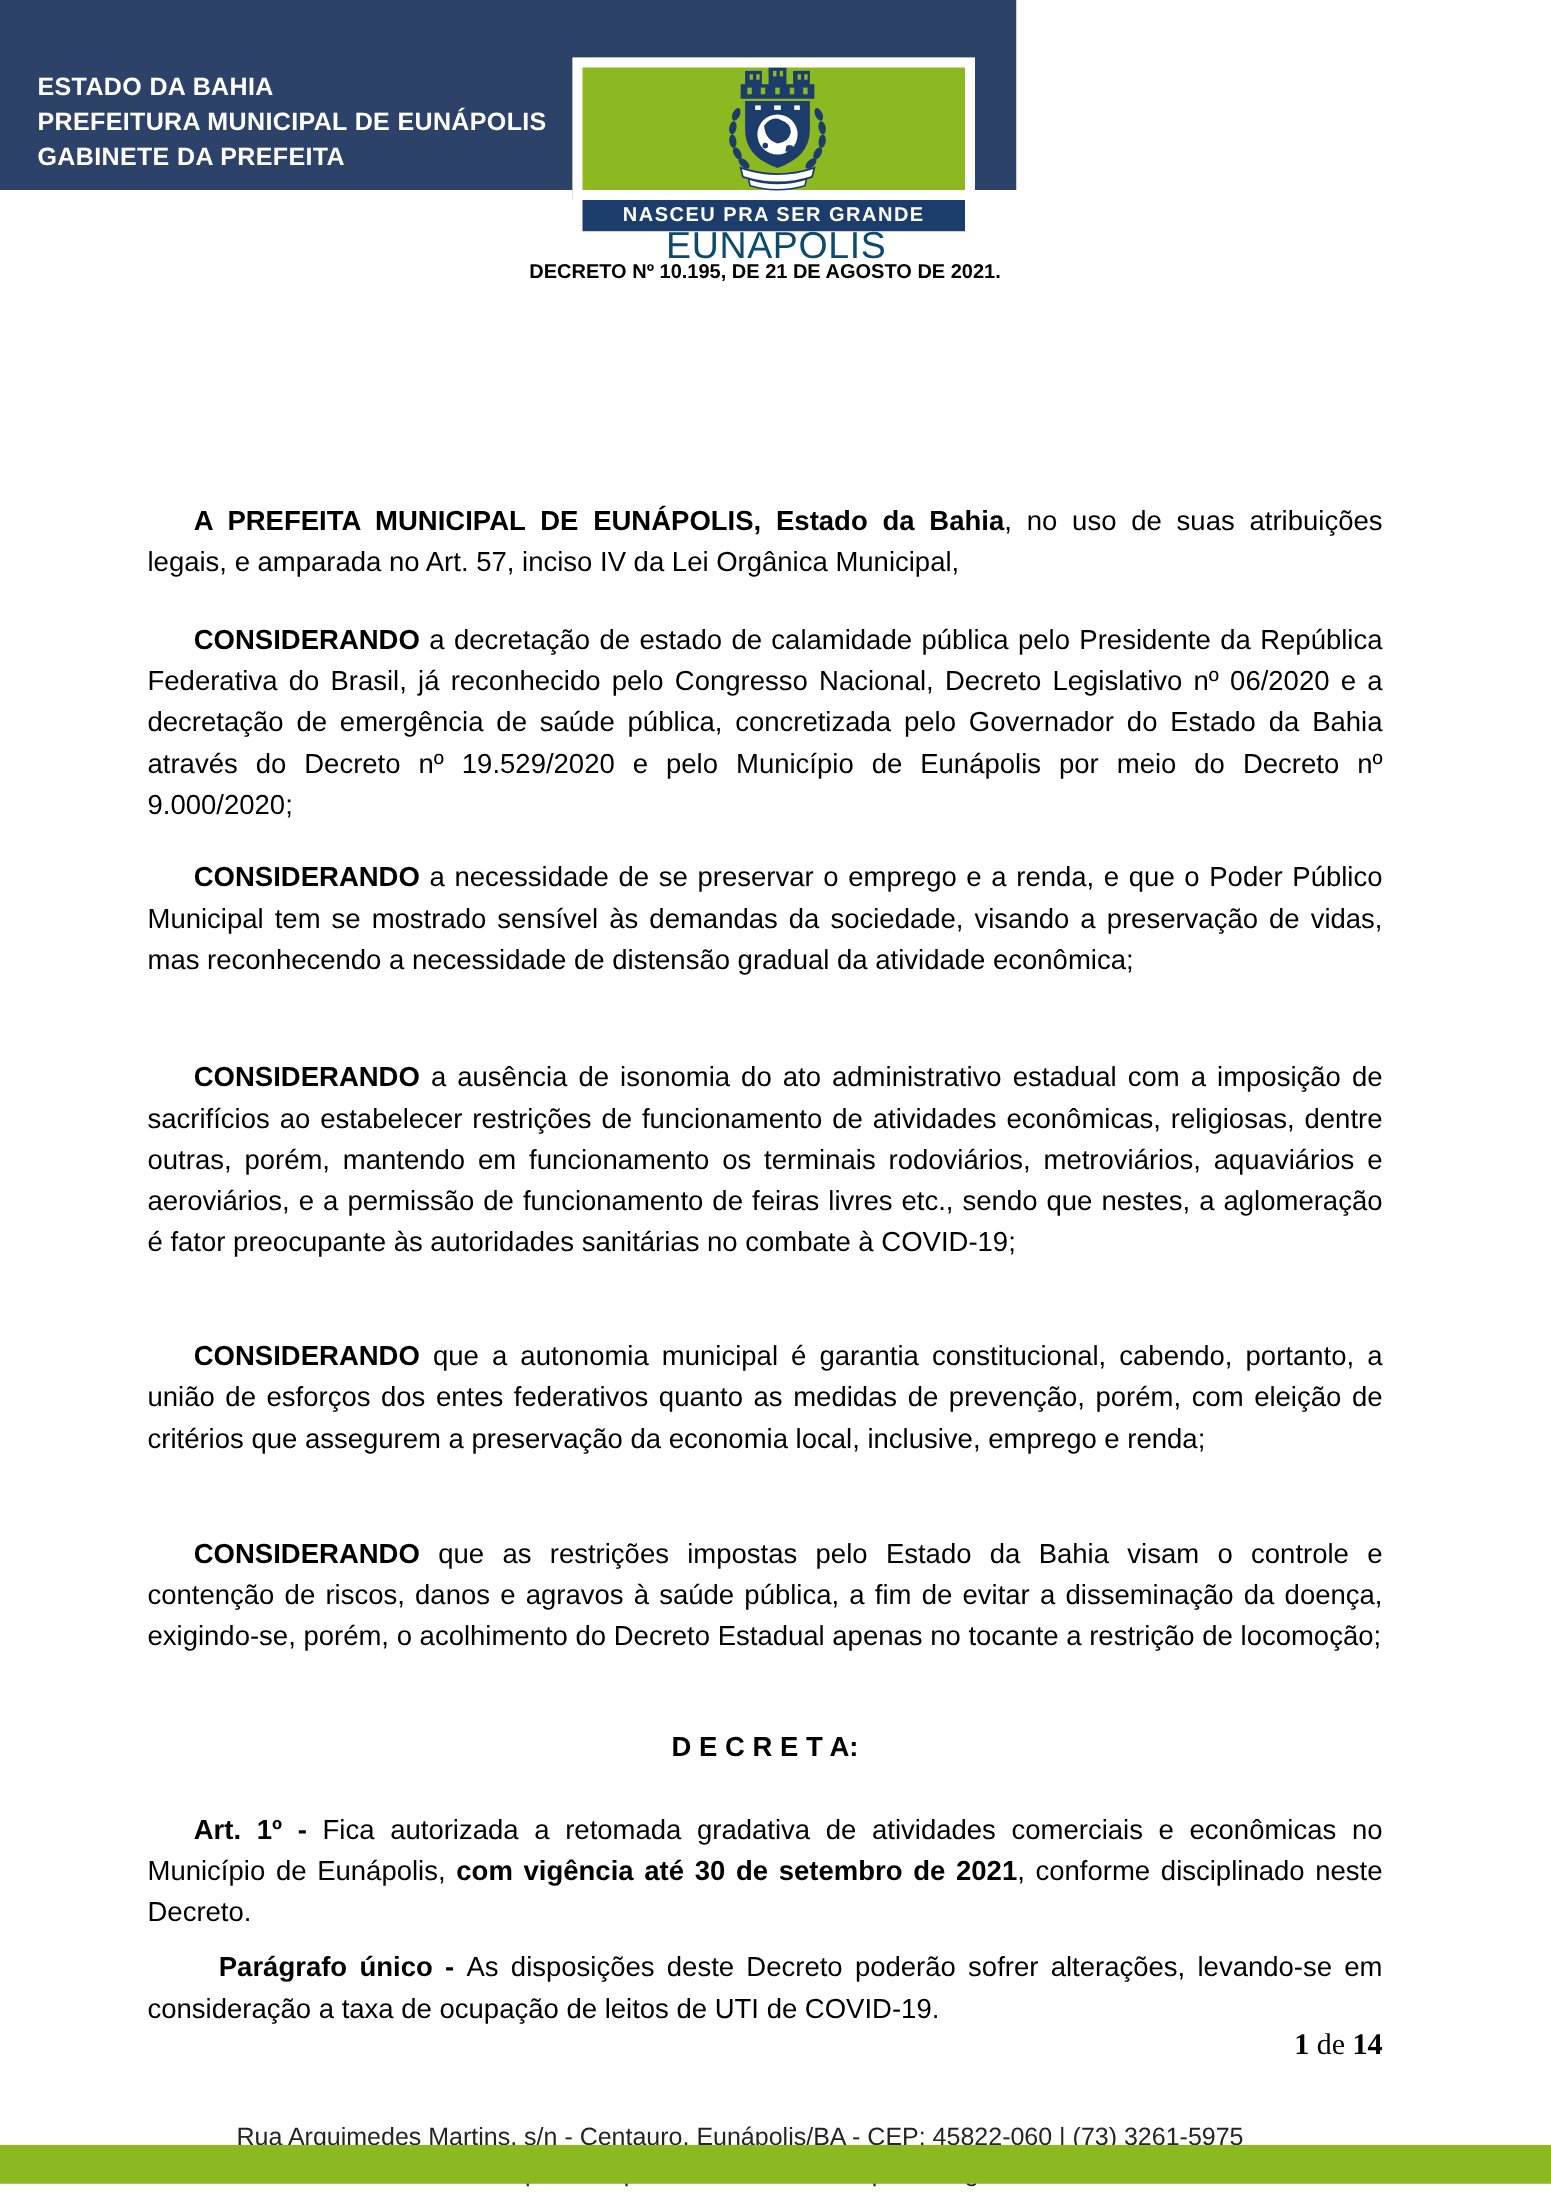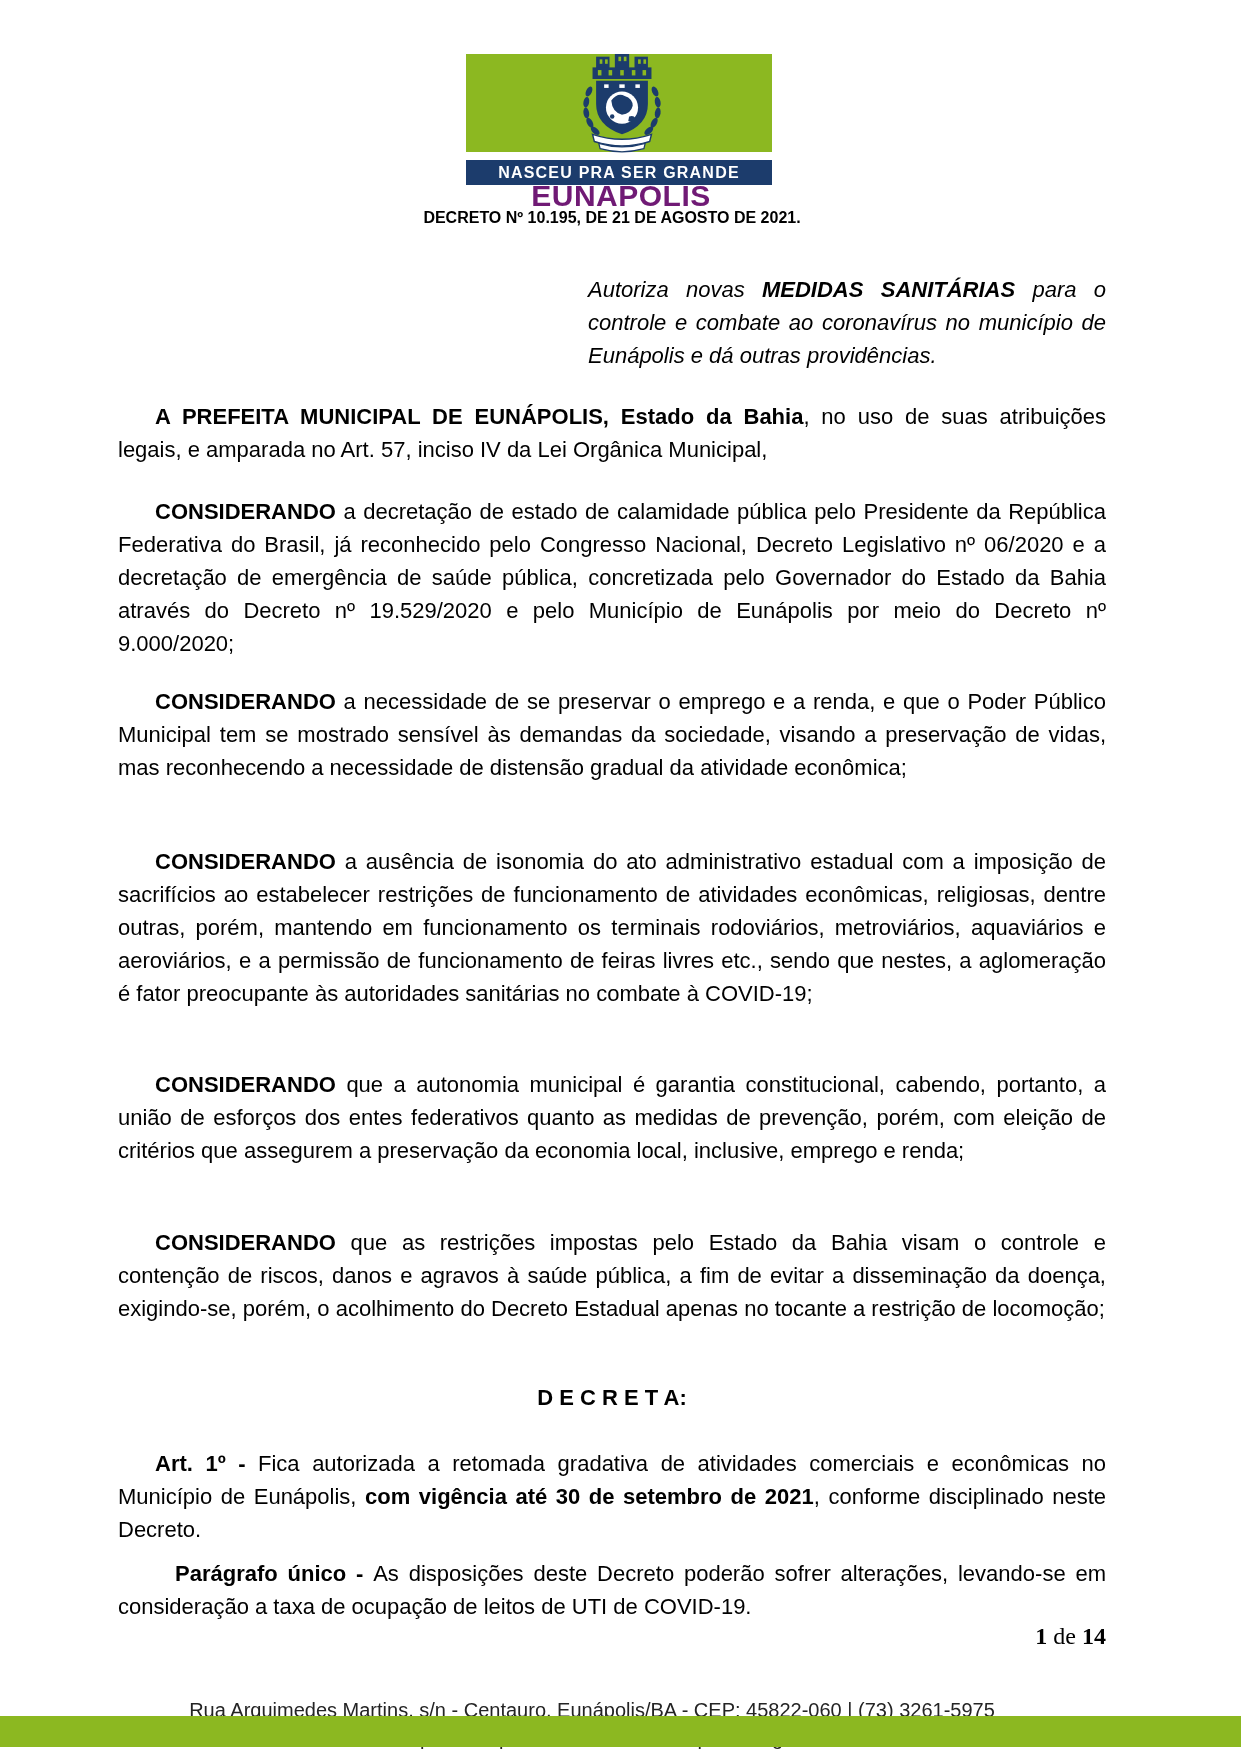--- a/index.html
+++ b/index.html
@@ -22,21 +22,21 @@
     letter-spacing:.3px;white-space:nowrap;
   }
   .logo-box{
     position:absolute;left:458px;top:46px;width:322px;height:114px;
     background:#8cb821;border:8px solid #ffffff;box-sizing:border-box;
     display:flex;align-items:center;flex-direction:column;
   }
   .crest{margin-left:6px;flex:0 0 auto;}
   .logo-text{margin-left:4px;line-height:1;}
   .logo-line1{color:#1c3c6c;font-weight:bold;font-size:20px;letter-spacing:1px;}
-  .logo-line2{color:#701a75;font-weight:bold;font-size:30px;letter-spacing:.5px;margin-top:3px;}
+  .logo-line2{color:#0c4a6e;font-weight:normal;font-size:30px;letter-spacing:.5px;margin-top:3px;}
   .tagline-bar{
     position:absolute;left:466px;top:160px;width:306px;height:25px;
     background:#1c3c6c;color:#ffffff;font-weight:bold;font-size:16px;
     letter-spacing:1.2px;display:flex;align-items:center;justify-content:center;
     white-space:nowrap;
   }
   
   .doc-title{
     position:absolute;left:118px;top:209px;width:988px;
     font-size:16px;font-weight:bold;text-align:center;margin:0;
@@ -83,20 +83,27 @@
   .bottom-bar{
     position:absolute;left:0;top:1716px;width:1241px;height:31px;
     background:#8cb821;
   }
 </style>
 </head>
 <body>
 
 <div class="page">
 
+  <div class="header-bar">
+    <div class="agency">
+      <div>ESTADO DA BAHIA</div>
+      <div>PREFEITURA MUNICIPAL DE EUNÁPOLIS</div>
+      <div>GABINETE DA PREFEITA</div>
+    </div>
+  </div>
 
   <div class="logo-box">
     <span class="icon crest">
       <svg width="96" height="100" viewBox="0 0 100 112">
 
         <g fill="#1c3c6c">
           <rect x="21" y="3" width="15" height="18"></rect>
           <rect x="42" y="0" width="16" height="20"></rect>
           <rect x="64" y="3" width="15" height="18"></rect>
           <rect x="17" y="15" width="66" height="13"></rect>
@@ -148,21 +155,20 @@
     <div class="logo-text">
       <div class="logo-line1">PREFEITURA DE</div>
       <div class="logo-line2">EUNÁPOLIS</div>
     </div>
   </div>
 
   <div class="tagline-bar">NASCEU PRA SER GRANDE</div>
 
   <h1 class="doc-title">DECRETO Nº 10.195, DE 21 DE AGOSTO DE 2021.</h1>
 
-  <p class="epigraph"><span style="font-style: italic;">Autoriza novas </span><span style="font-weight: bold; font-style: italic;">MEDIDAS SANITÁRIAS</span><span style="font-style: italic;"> para o controle e combate ao coronavírus no município de Eunápolis e dá outras providências.</span></p>
 
   <p class="body-para p-preamble"><span style="font-weight: bold;">A PREFEITA MUNICIPAL DE EUNÁPOLIS, Estado da Bahia</span><span>, no uso de suas atribuições legais, e amparada no Art. 57, inciso IV da Lei Orgânica Municipal,</span></p>
 
   <p class="body-para p-c1"><span style="font-weight: bold;">CONSIDERANDO</span><span> a decretação de estado de calamidade pública pelo Presidente da República Federativa do Brasil, já reconhecido pelo Congresso Nacional, Decreto Legislativo nº 06/2020 e a decretação de emergência de saúde pública, concretizada pelo Governador do Estado da Bahia através do Decreto nº 19.529/2020 e pelo Município de Eunápolis por meio do Decreto nº 9.000/2020;</span></p>
   <p class="body-para p-c2"><span style="font-weight: bold;">CONSIDERANDO</span><span> a necessidade de se preservar o emprego e a renda, e que o Poder Público Municipal tem se mostrado sensível às demandas da sociedade, visando a preservação de vidas, mas reconhecendo a necessidade de distensão gradual da atividade econômica;</span></p>
   <p class="body-para p-c3"><span style="font-weight: bold;">CONSIDERANDO</span><span> a ausência de isonomia do ato administrativo estadual com a imposição de sacrifícios ao estabelecer restrições de funcionamento de atividades econômicas, religiosas, dentre outras, porém, mantendo em funcionamento os terminais rodoviários, metroviários, aquaviários e aeroviários, e a permissão de funcionamento de feiras livres etc., sendo que nestes, a aglomeração é fator preocupante às autoridades sanitárias no combate à COVID-19;</span></p>
   <p class="body-para p-c4"><span style="font-weight: bold;">CONSIDERANDO</span><span> que a autonomia municipal é garantia constitucional, cabendo, portanto, a união de esforços dos entes federativos quanto as medidas de prevenção, porém, com eleição de critérios que assegurem a preservação da economia local, inclusive, emprego e renda;</span></p>
   <p class="body-para p-c5"><span style="font-weight: bold;">CONSIDERANDO</span><span> que as restrições impostas pelo Estado da Bahia visam o controle e contenção de riscos, danos e agravos à saúde pública, a fim de evitar a disseminação da doença, exigindo-se, porém, o acolhimento do Decreto Estadual apenas no tocante a restrição de locomoção;</span></p>
 
   <h2 class="decreta">D E C R E T A:</h2>

